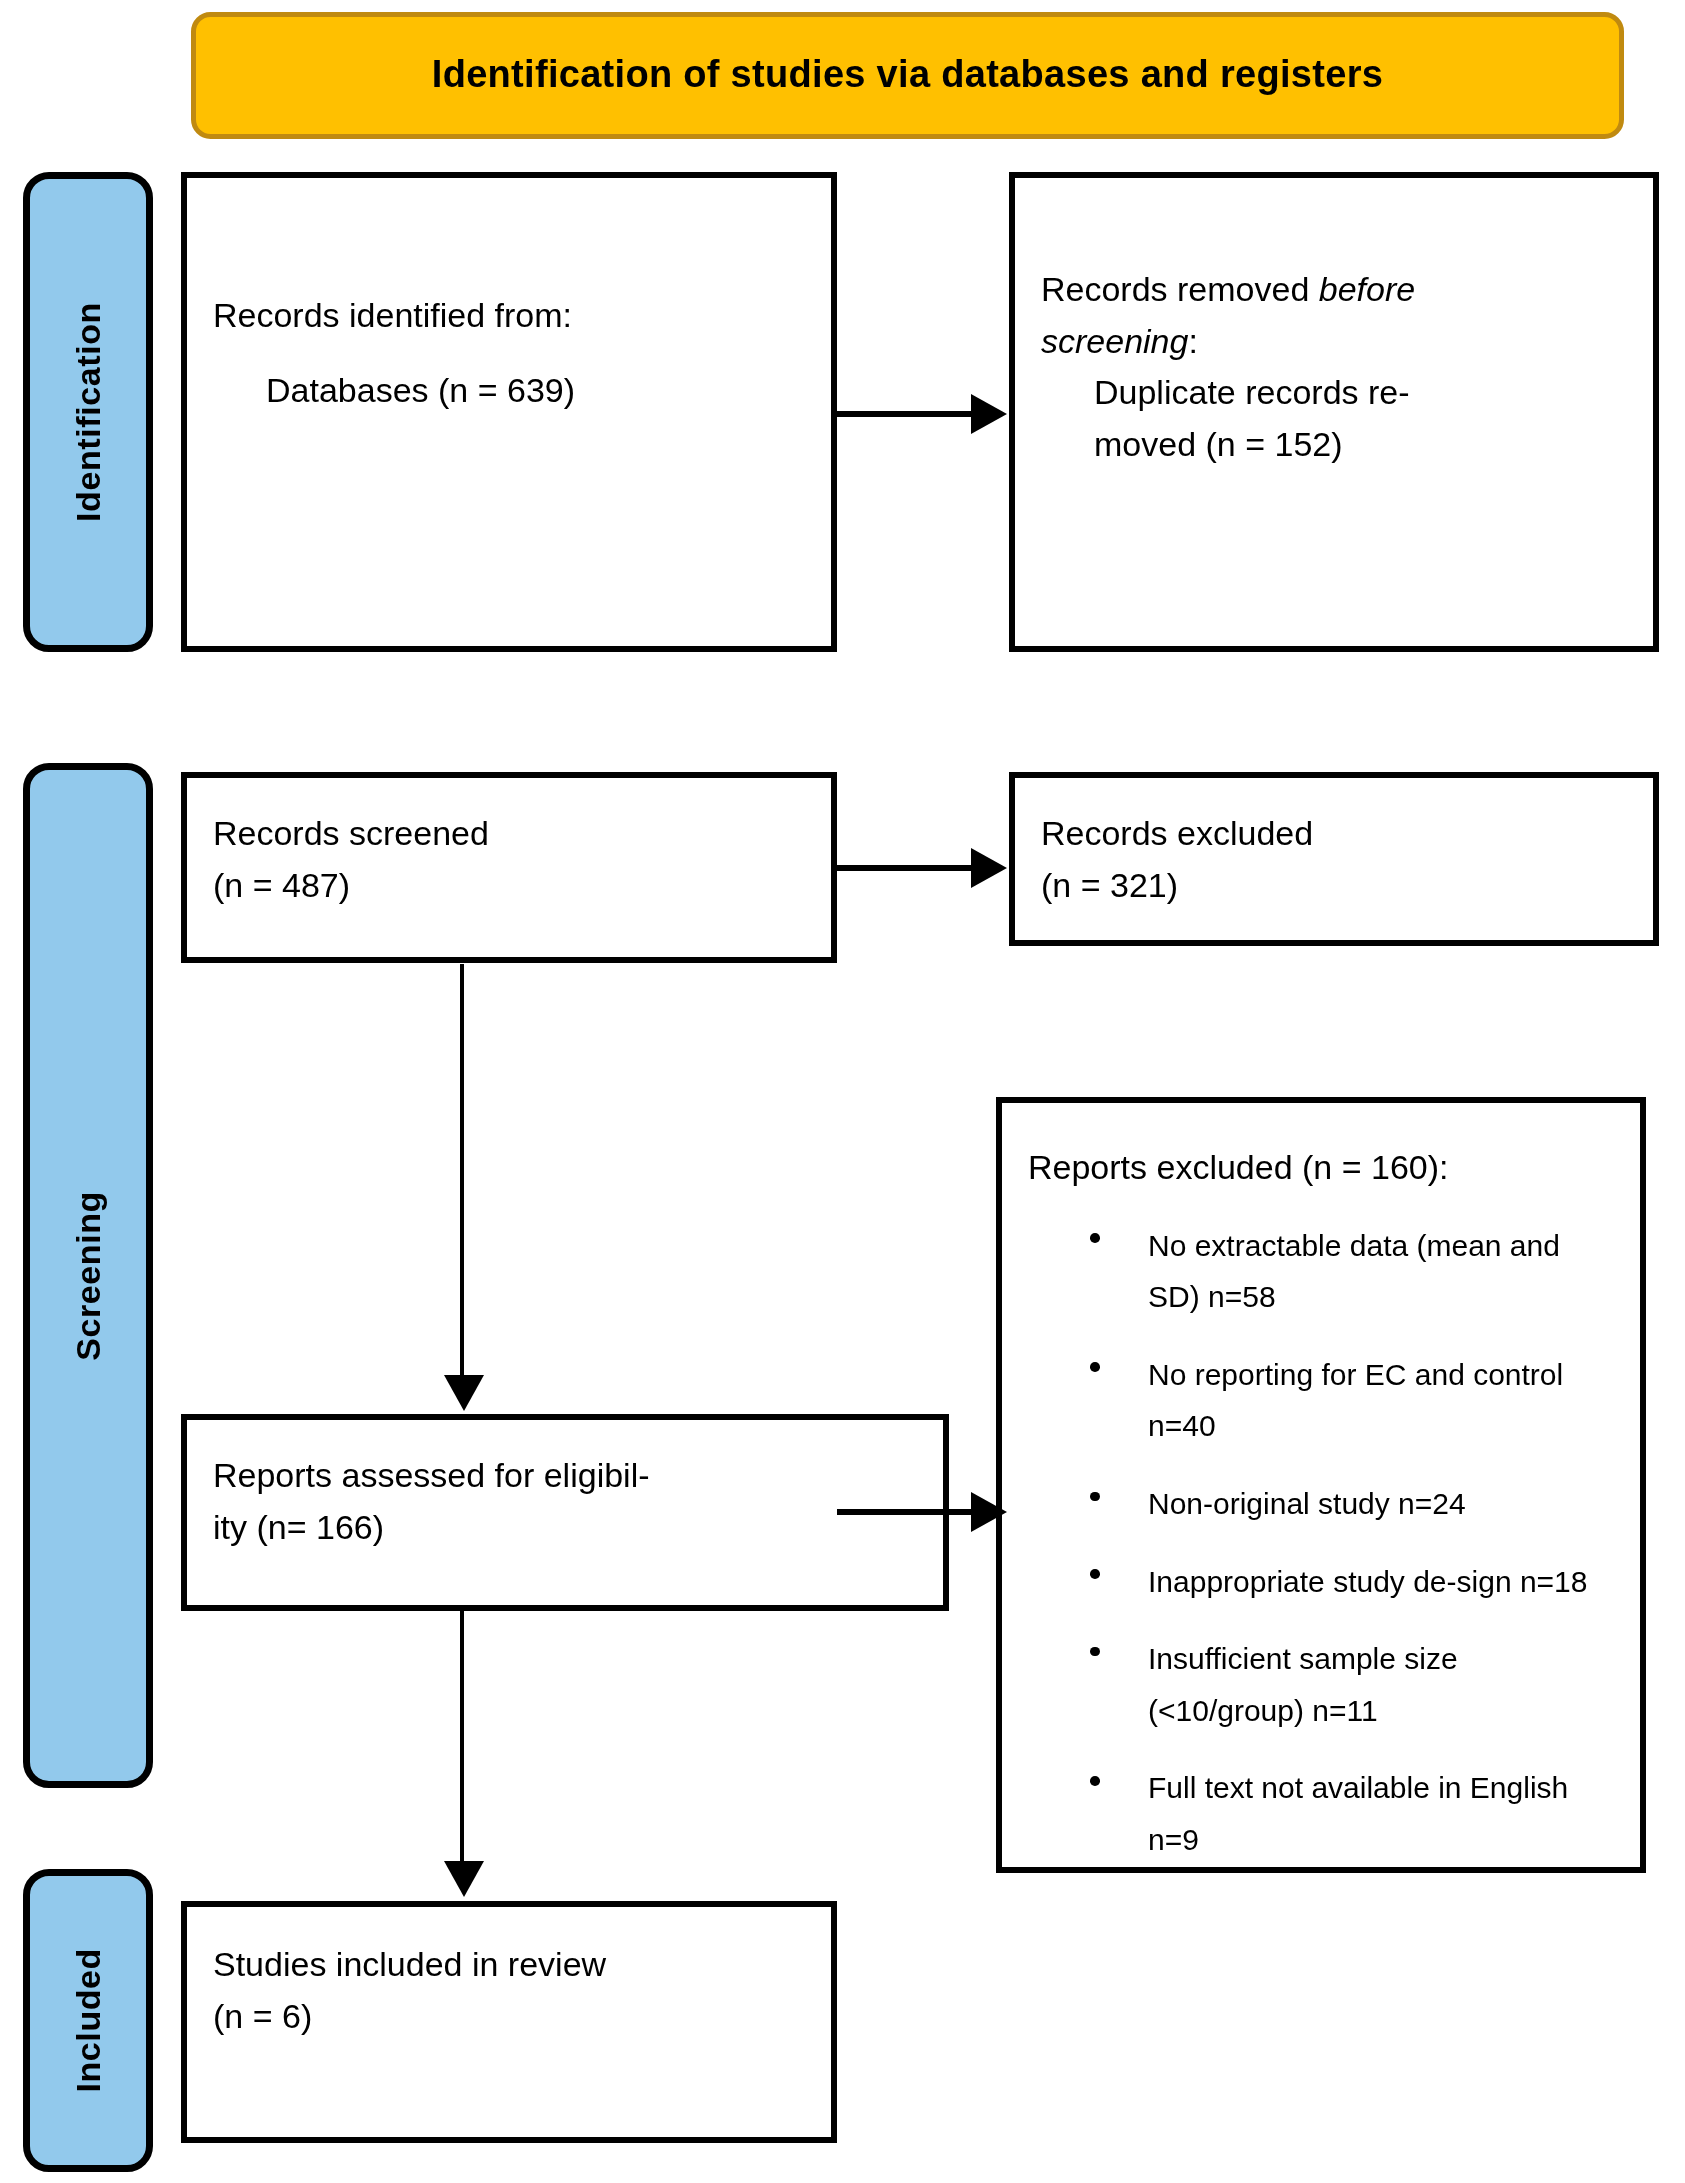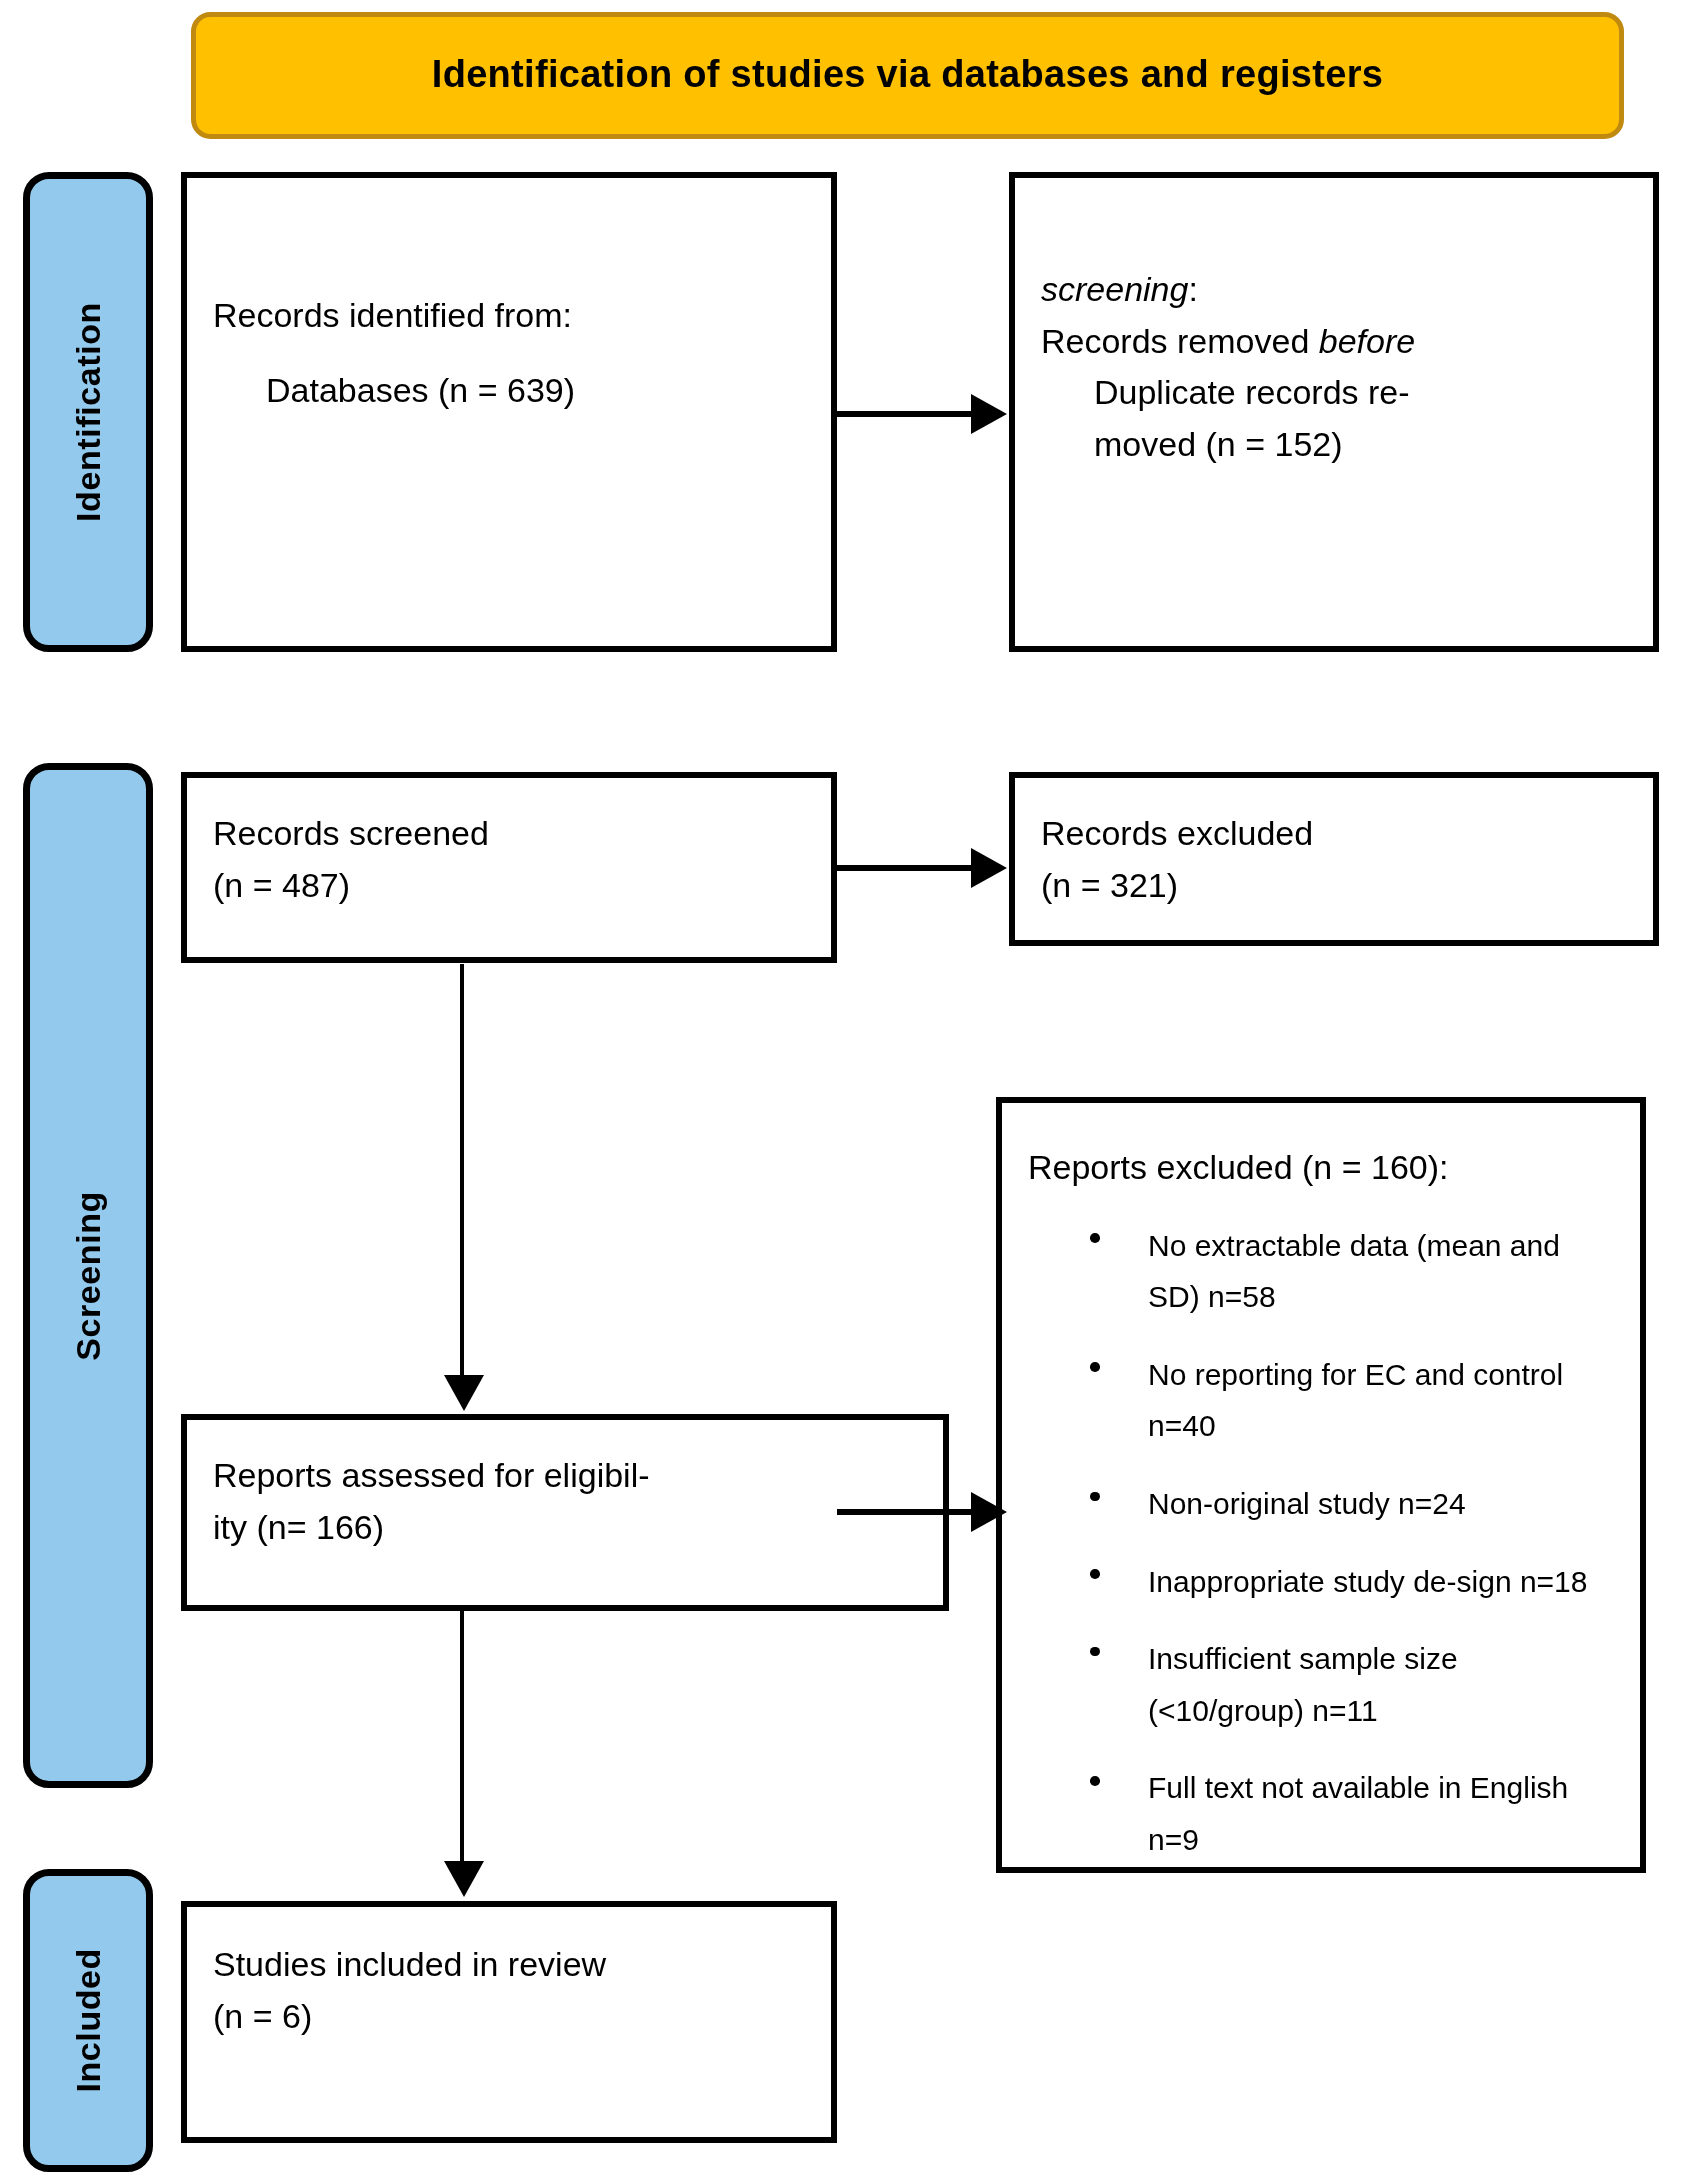--- a/index.html
+++ b/index.html
@@ -106,22 +106,22 @@
   <div class="box" id="box-identified">
     <div class="box-inner">
       <span class="ln">Records identified from:</span>
       <span class="gap"></span>
       <span class="ln indent">Databases (n = 639)</span>
     </div>
   </div>
 
   <div class="box" id="box-removed">
     <div class="box-inner">
+      <span class="ln"><span>Records removed </span><span class="ital">before</span></span>
       <span class="ln"><span class="ital">screening</span><span>:</span></span>
-      <span class="ln"><span>Records removed </span><span class="ital">before</span></span>
       <span class="ln indent">Duplicate records re-</span>
       <span class="ln indent">moved (n = 152)</span>
     </div>
   </div>
 
   <div class="box" id="box-screened">
     <div class="box-inner">
       <span class="ln">Records screened</span>
       <span class="ln">(n = 487)</span>
     </div>

